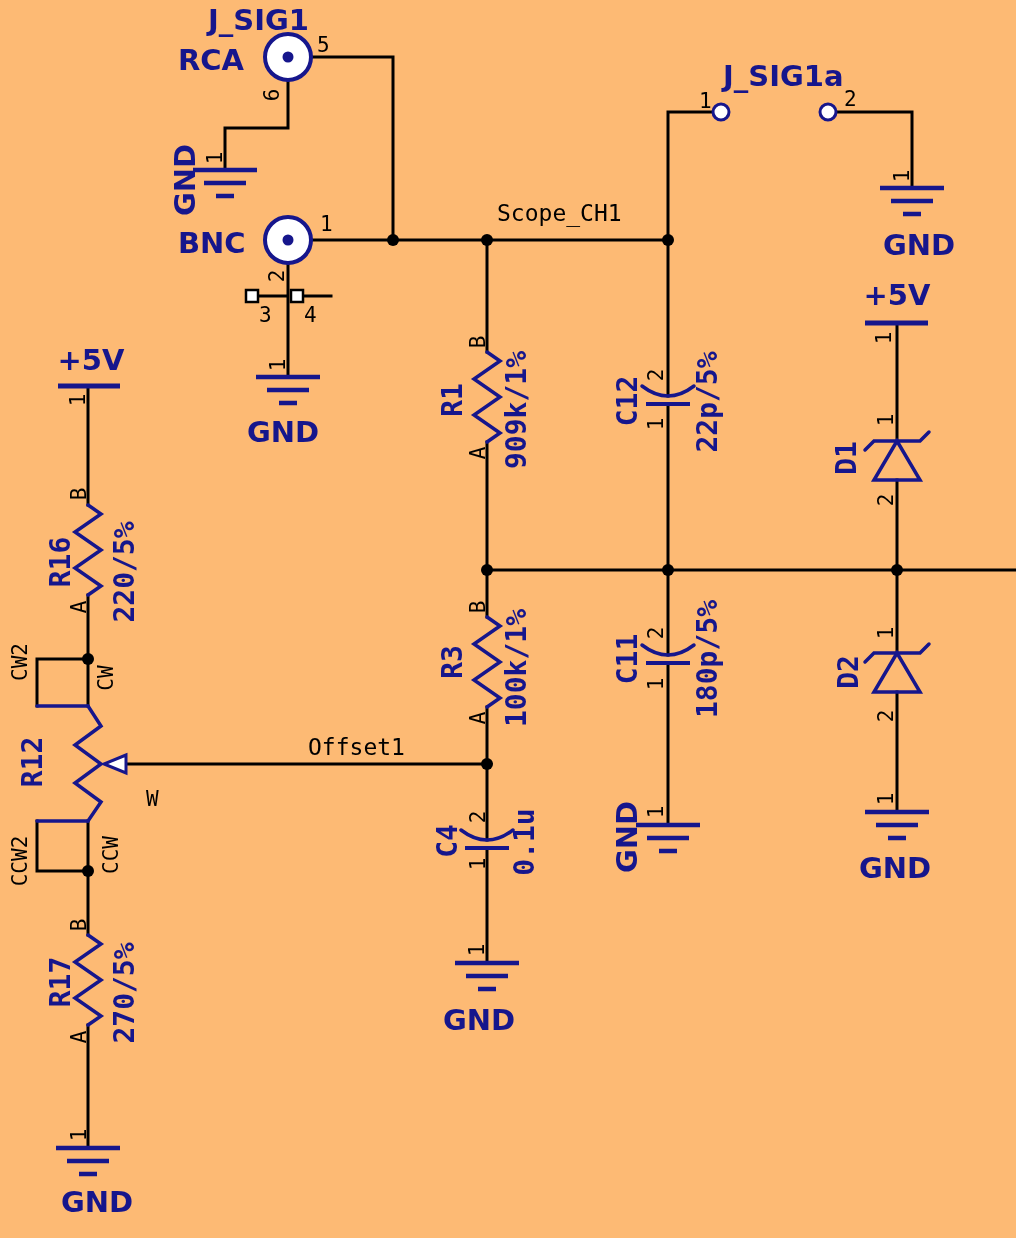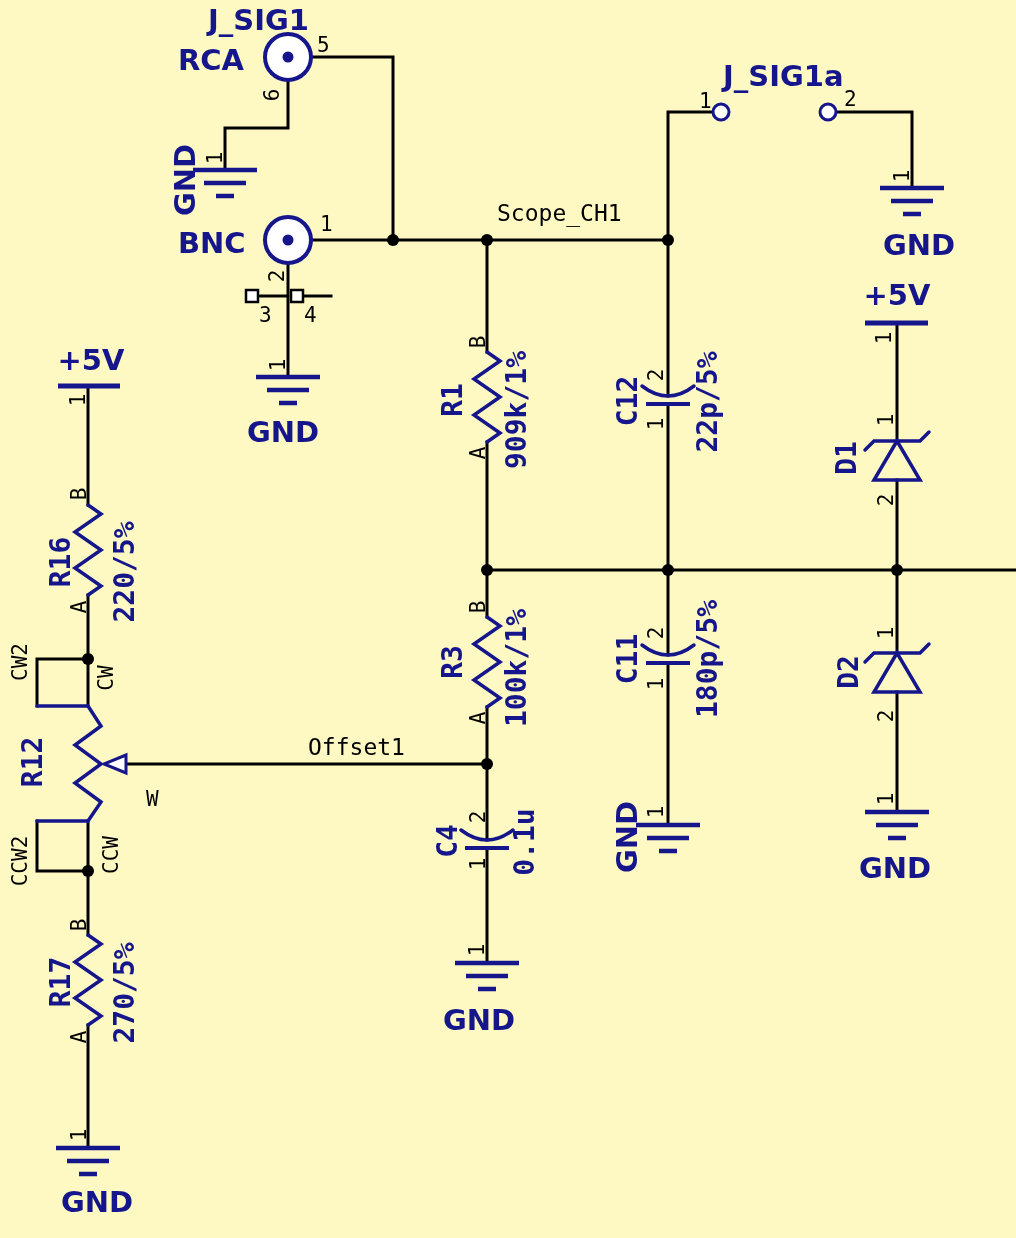--- a/index.html
+++ b/index.html
@@ -1,16 +1,16 @@
 <!DOCTYPE html>
 <html><head>
 <meta charset="utf-8">
 <style>
   html,body{margin:0;padding:0;background:#fff;}
-  #sheet{position:relative;width:1016px;height:1238px;background:#fef9c3;overflow:hidden;}
+  #sheet{position:relative;width:1016px;height:1238px;background:#fdba74;overflow:hidden;}
   svg{display:block;}
   .wire{stroke:#000;stroke-width:3;fill:none;stroke-linecap:square;}
   .stub{stroke:#000;stroke-width:2.5;fill:#fff;}
   .sym{stroke:#16168C;stroke-width:3.5;fill:none;stroke-linecap:round;}
   .plate{stroke:#16168C;stroke-width:4;fill:none;}
   .gndbar{stroke:#16168C;stroke-width:4.5;fill:none;}
   .pwrbar{stroke:#16168C;stroke-width:5;fill:none;}
   .ring{stroke:#16168C;stroke-width:4;fill:#fff;}
   .dot{fill:#000;}
   .bdot{fill:#16168C;}

